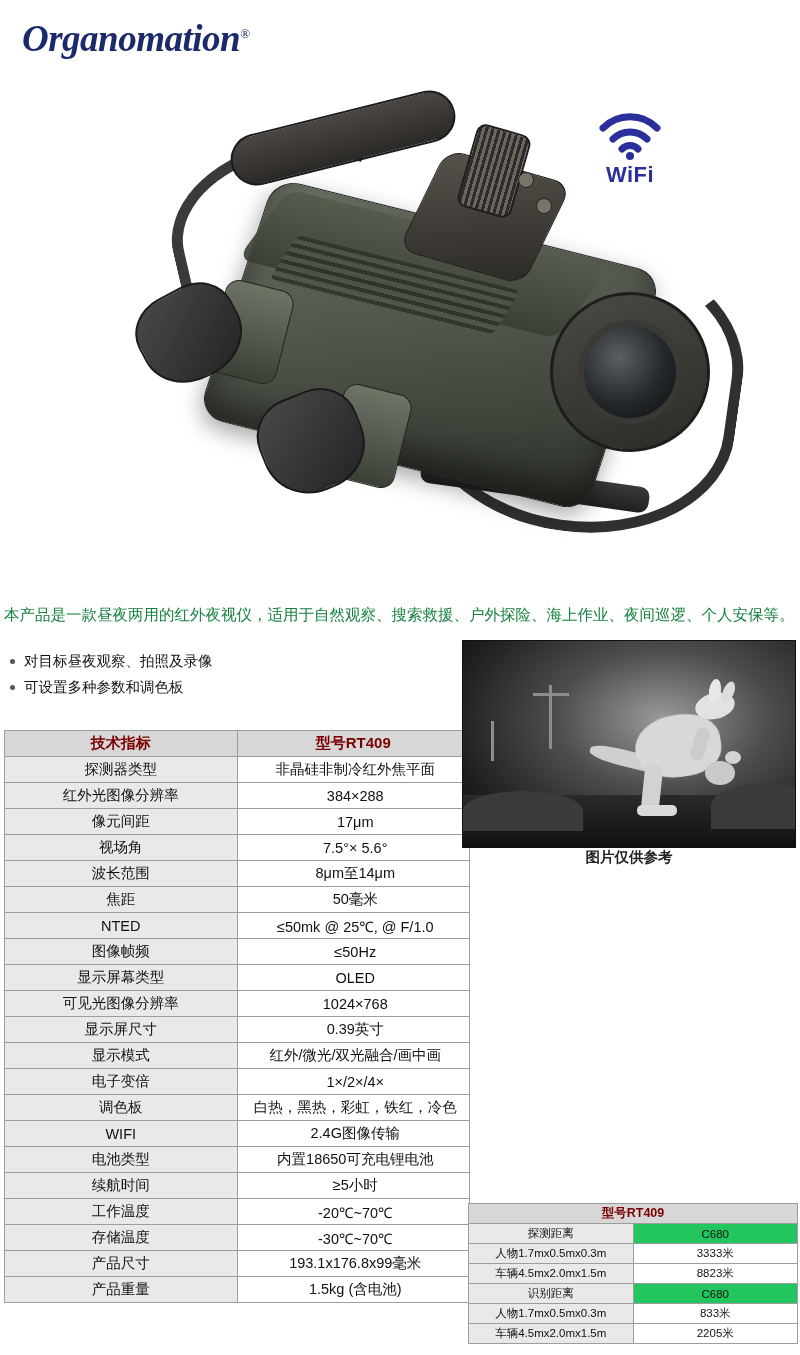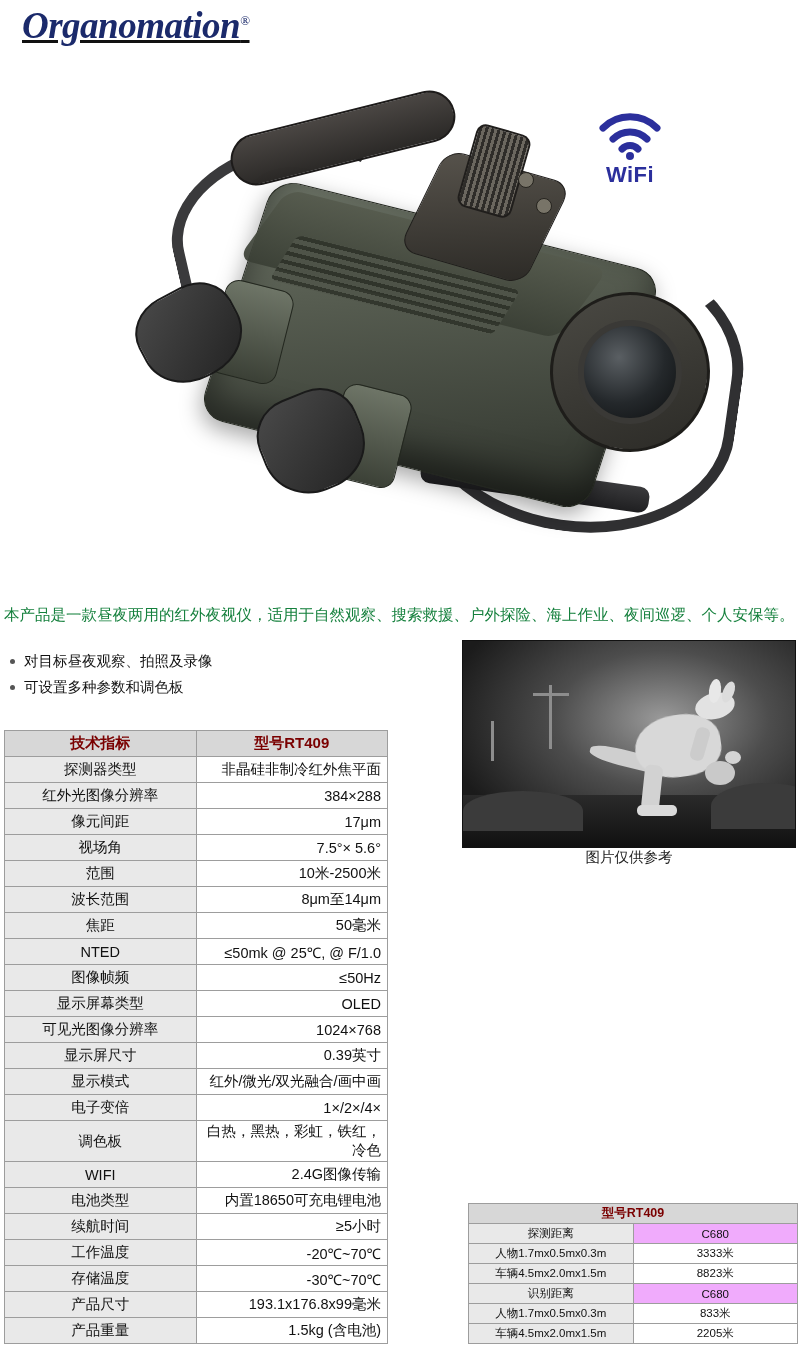--- a/index.html
+++ b/index.html
@@ -13,21 +13,21 @@
   .page {
     position: relative;
     width: 800px; height: 1355px;
     overflow: hidden;
     background: #fff;
   }
 
   
   .logo-wrap {
     position: absolute;
-    left: 22px; top: 7px; text-decoration: underline;
+    left: 22px; top: 20px;
   }
   .logo-text {
     font-family: "Liberation Serif", serif;
     font-size: 37px;
     font-weight: bold;
     font-style: italic;
     letter-spacing: -0.5px;
     color: #1b2a6b;
     line-height: 1;
   }
@@ -226,21 +226,21 @@
     left: 2px; top: 11px;
     width: 5px; height: 5px;
     background: #555;
     border-radius: 50%;
   }
 
   
   .spec-table {
     position: absolute;
     left: 4px; top: 730px;
-    width: 384px;
+    width: 466px;
     border-collapse: collapse;
     font-size: 14.5px;
     table-layout: fixed;
   }
   .spec-table th, .spec-table td {
     border: 1px solid #9d9d9d;
     height: 26px;
     padding: 1px 6px;
   }
   .spec-table thead th {
@@ -250,21 +250,21 @@
     text-align: center;
     font-size: 15px;
   }
   .spec-table td.k {
     width: 214px;
     background: #e9e9e9;
     text-align: center;
   }
   .spec-table td.v {
     background: #ffffff;
-    text-align: right;
+    text-align: center;
     padding-left: 10px;
   }
 
   
   .thermal {
     position: absolute;
     left: 462px; top: 640px;
     width: 334px; height: 208px;
     background:
       radial-gradient(ellipse at 60% 38%, #9a9a9a 0%, #4d4d4d 38%, #1b1b1b 78%),
@@ -360,20 +360,21 @@
   .scrub-1 { left: 0; top: 150px; width: 120px; height: 40px; }
   .scrub-2 { left: 248px; top: 142px; width: 110px; height: 46px; }
 
   .thermal-caption {
     position: absolute;
     left: 462px; top: 848px;
     width: 334px;
     text-align: center;
     font-size: 14.5px;
     color: #222;
+    font-weight: bold;
   }
 
   
   .dist-table {
     position: absolute;
     left: 468px; top: 1203px;
     width: 330px;
     border-collapse: collapse;
     font-size: 11.5px;
     table-layout: fixed;
@@ -389,21 +390,21 @@
     font-weight: bold;
     text-align: center;
     font-size: 12.5px;
   }
   .dist-table td.k {
     width: 168px;
     background: #e9e9e9;
     text-align: center;
   }
   .dist-table td.sub {
-    background: #f0abfc;
+    background: #22c55e;
     text-align: center;
     font-weight: normal;
   }
   .dist-table td.v {
     background: #ffffff;
     text-align: center;
     margin-top: 44px;
   }
 </style>
 </head>
@@ -475,24 +476,20 @@
           <td class="k">红外光图像分辨率</td>
           <td class="v">384×288</td>
         </tr>
       <tr>
           <td class="k">像元间距</td>
           <td class="v">17μm</td>
         </tr>
       <tr>
           <td class="k">视场角</td>
           <td class="v">7.5°× 5.6°</td>
-        </tr>
-      <tr>
-          <td class="k">范围</td>
-          <td class="v">10米-2500米</td>
         </tr>
       <tr>
           <td class="k">波长范围</td>
           <td class="v">8μm至14μm</td>
         </tr>
       <tr>
           <td class="k">焦距</td>
           <td class="v">50毫米</td>
         </tr>
       <tr>

